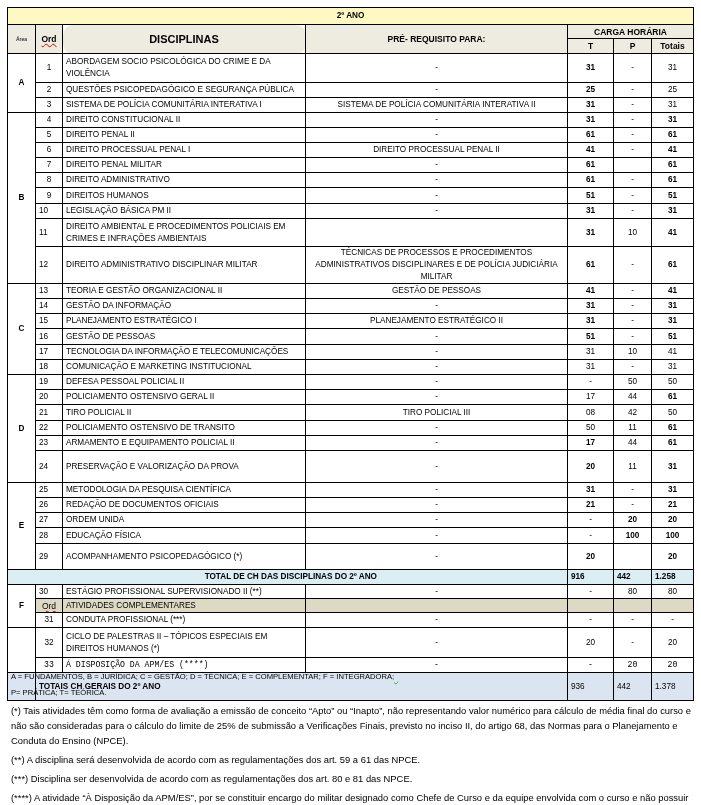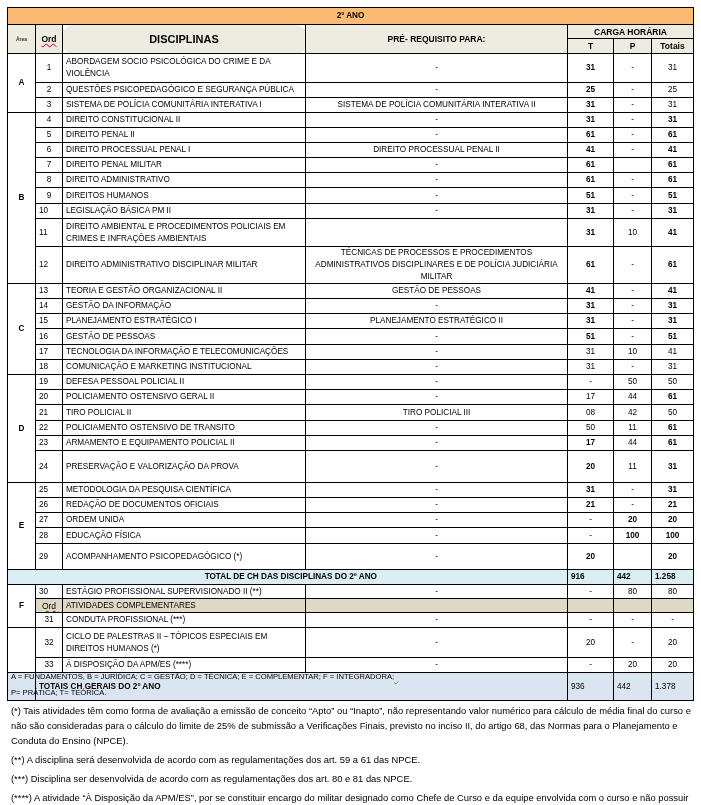--- a/index.html
+++ b/index.html
@@ -1,21 +1,21 @@
 <!DOCTYPE html>
 <html><head>
 <meta charset="utf-8">
 <style>
   html, body { margin:0; padding:0; background:#ffffff; }
   body { width:701px; height:805px; position:relative; font-family:"Liberation Sans", sans-serif; color:#000; overflow:hidden; }
   table.grid { position:absolute; left:7px; top:7px; border-collapse:collapse; table-layout:fixed; width:686px; }
   table.grid td { border:1px solid #000; padding:0 3px; font-size:8.2px; vertical-align:middle; line-height:12px; overflow:hidden; }
   .c { text-align:center; }
   .b { font-weight:bold; }
-  .title-row td { background:#fdba74; font-weight:bold; font-size:10.5px; text-align:center; height:16px; }
+  .title-row td { background:#fef9c3; font-weight:bold; font-size:10.5px; text-align:center; height:16px; }
   .hdr td { background:#eeece1; }
   .hdr .big { font-size:11px; font-weight:bold; text-align:center;border-radius:10px; }
   .hdr .small { font-size:5px; text-align:center; font-weight:bold; color:#333; }
   .hdr .ord { font-size:8.5px; text-align:center; font-weight:bold; text-decoration:underline wavy #c00; text-decoration-thickness:1px; }
   .hdr .sub { font-size:8.5px; font-weight:bold; text-align:center; }
   .area { text-align:center; font-weight:bold; font-size:9px; }
   .num { text-align:center; font-size:8.5px; }
   .ordc { font-size:8.5px; padding-left:4px; }
   .ordc.ctr { text-align:center; }
   .total-row td { background:#daeef3; font-weight:bold; font-size:8.5px;margin-left:40px; }
@@ -326,21 +326,21 @@
       </tr>
       <tr style="height: 30px;">
         <td rowspan="2"></td>
         <td class="ordc ctr">32</td>
         <td>CICLO DE PALESTRAS II – TÓPICOS ESPECIAIS EM DIREITOS HUMANOS (*)</td>
         <td class="c">-</td>
         <td class="num">20</td>
         <td class="num">-</td>
         <td class="num">20</td>
       </tr>
-      <tr style="height: 15px;">
+      <tr style="height: 15px; font-family: Liberation Mono, monospace;">
         <td class="ordc ctr">33</td>
         <td>Á DISPOSIÇÃO DA APM/ES (****)</td>
         <td class="c">-</td>
         <td class="num">-</td>
         <td class="num">20</td>
         <td class="num">20</td>
       </tr>
       <tr class="grand-row" style="height: 28px;">
         <td></td>
         <td class="b" colspan="3">TOTAIS CH GERAIS DO 2º ANO</td>

